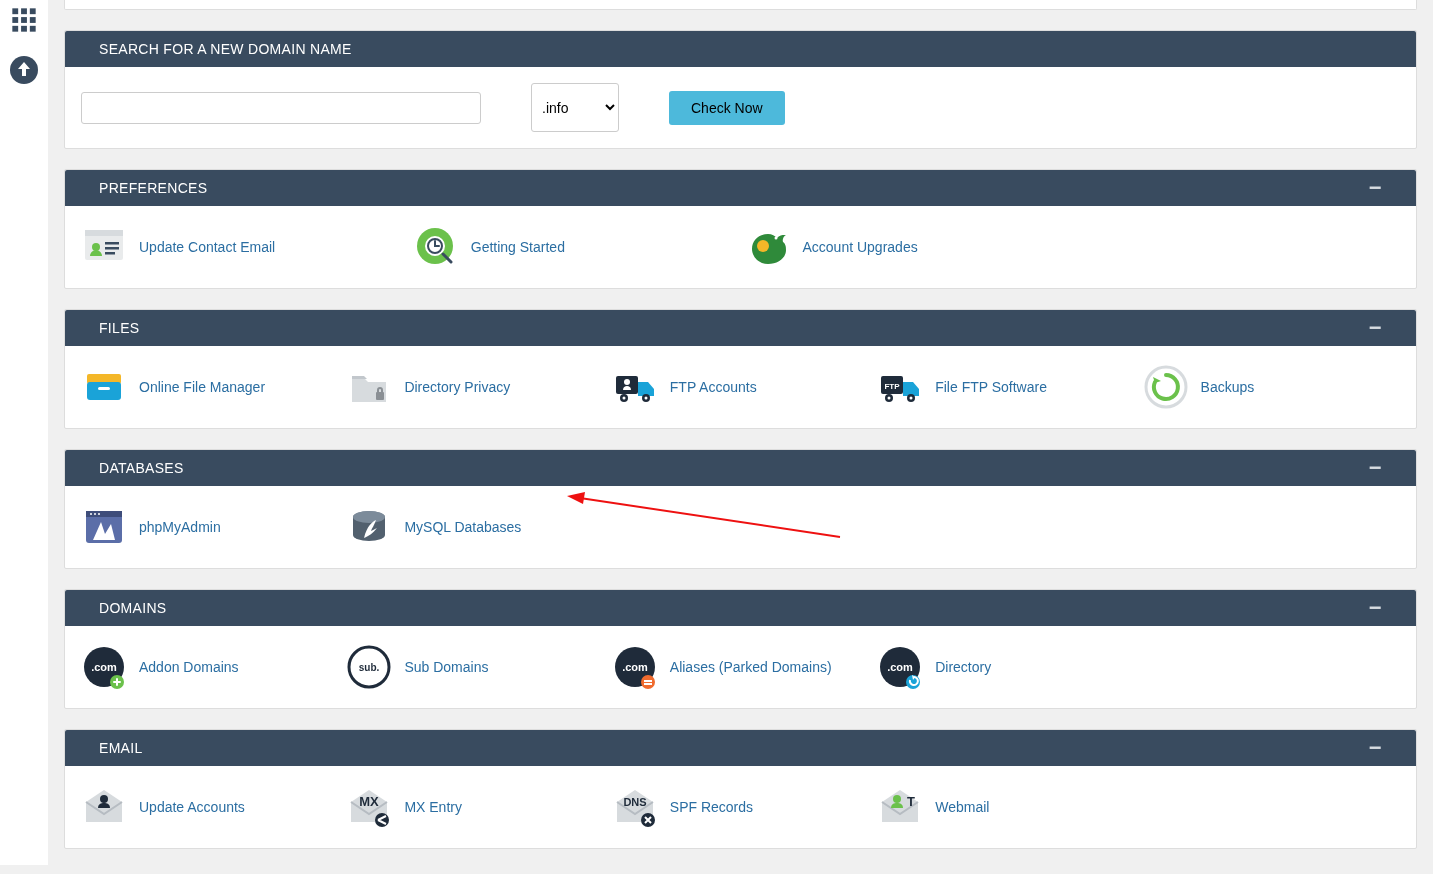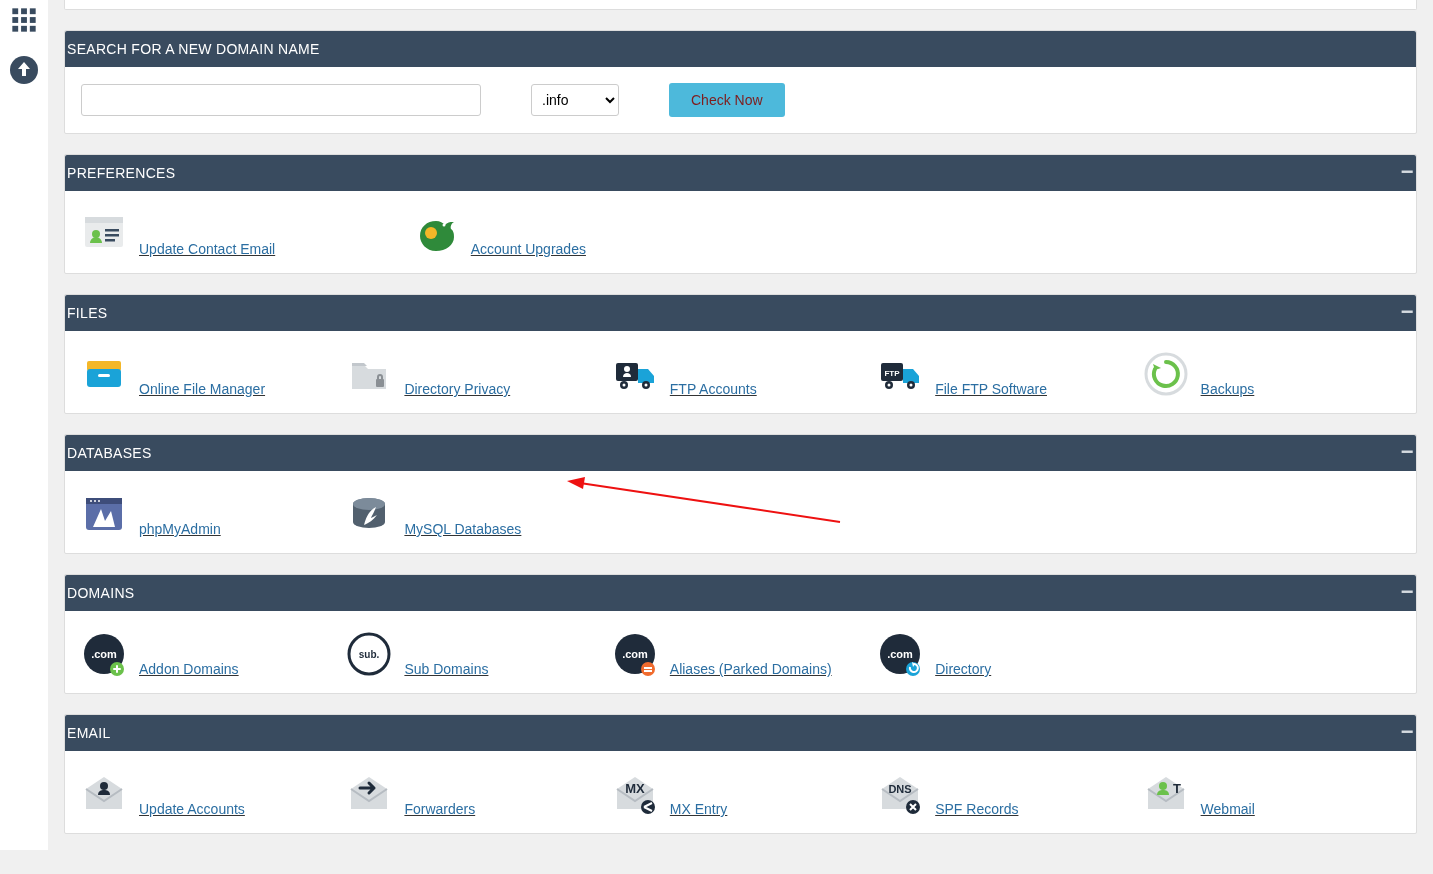--- a/index.html
+++ b/index.html
@@ -40,25 +40,26 @@
   .top-strip {
     height: 10px;
     background: #fff;
     border: 1px solid #ddd;
     border-top: none;
     border-radius: 0 0 2px 2px;
   }
   .box-header {
     background: #394b5f;
     color: #fff;
-    padding: 10px 2px;
+    padding: 10px 34px;
     font-size: 14px;
     letter-spacing: .3px;
     display: flex;
     justify-content: space-between;
+    align-items: center;
     border-radius: 2px 2px 0 0;
   }
   .box-header .collapse {
     font-size: 22px;
     font-weight: 600;
     line-height: 14px;
     color: #d6dbe0;
     cursor: pointer;
   }
   .box-body {
@@ -72,54 +73,53 @@
   .text-input {
     width: 400px;
     height: 32px;
     border: 1px solid #ccc;
     border-radius: 3px;
     padding: 4px 8px;
     font-size: 14px;
   }
   .select {
     width: 88px;
-    height: 32px;
+    height: 49px;
     border: 1px solid #ccc;
     border-radius: 3px;
     background: #fff;
     padding: 2px 6px;
     font-size: 14px;
   }
   .check-btn {
     height: 34px;
     padding: 0 22px;
     background: #4db9db;
     border: none;
-    color: #7f1d1d;
+    color: #000000;
     font-size: 14px;
     border-radius: 3px;
     cursor: pointer;
   }
   .items-grid {
     display: grid;
     grid-template-columns: repeat(5, 1fr);
     gap: 8px 8px;
     padding: 16px;
   }
   .items-grid.cols4 {
     grid-template-columns: repeat(4, 1fr);
   }
   .item {
     display: flex;
-    align-items: flex-end;
+    align-items: center;
     gap: 12px;
     cursor: pointer;
     min-height: 50px;
     padding-right: 4px;
-    text-decoration: underline;
   }
   .item .iconwrap {
     width: 46px; height: 46px;
     display: flex; align-items: center; justify-content: center;
     position: relative;
     flex-shrink: 0;
   }
   .item .label {
     color: #2b6ea2;
     font-size: 14px;
@@ -203,20 +203,32 @@
               <rect x="24" y="18" width="14" height="2.5" fill="#394b5f"></rect>
               <rect x="24" y="23" width="14" height="2.5" fill="#394b5f"></rect>
               <rect x="24" y="28" width="10" height="2.5" fill="#394b5f"></rect>
             </svg>
           </span>
           <span class="label">Update Contact Email</span>
         </div>
         <div class="item">
           <span class="iconwrap">
             <svg width="46" height="46" viewBox="0 0 46 46">
+              <circle cx="22" cy="22" r="18" fill="#6bc14b"></circle>
+              <circle cx="22" cy="22" r="10" fill="#fff"></circle>
+              <circle cx="22" cy="22" r="7" fill="none" stroke="#394b5f" stroke-width="2"></circle>
+              <path d="M22 17 V22 H26" stroke="#394b5f" stroke-width="2" fill="none" stroke-linecap="round"></path>
+              <line x1="30" y1="30" x2="38" y2="38" stroke="#394b5f" stroke-width="3" stroke-linecap="round"></line>
+            </svg>
+          </span>
+          <span class="label">Getting Started</span>
+        </div>
+        <div class="item">
+          <span class="iconwrap">
+            <svg width="46" height="46" viewBox="0 0 46 46">
               <path d="M23 40 c-10 0 -16 -8 -16 -15 c0 -9 7 -15 16 -15 c4 0 7 2 9 4 c3 -4 9 -3 9 -3 c-2 1 -4 4 -3 7 c3 2 3 6 3 8 c0 8 -8 14 -18 14 z" fill="#2f8a3a"></path>
               <circle cx="18" cy="22" r="6" fill="#f4b728"></circle>
               <circle cx="31" cy="14" r="1.5" fill="#fff"></circle>
             </svg>
           </span>
           <span class="label">Account Upgrades</span>
         </div>
       </div>
     </div>
 
@@ -396,30 +408,20 @@
               <path d="M17 24c0-4 3-5 6-5s6 1 6 5z" fill="#1f2b3a"></path>
             </svg>
           </span>
           <span class="label">Update Accounts</span>
         </div>
         <div class="item">
           <span class="iconwrap">
             <svg width="46" height="46" viewBox="0 0 46 46">
               <path d="M5 18 L23 6 L41 18 V38 H5 Z" fill="#d7dbde"></path>
               <path d="M5 18 L23 30 L41 18" fill="none" stroke="#b6bcc2" stroke-width="2"></path>
-              <path d="M14 17 H28 M28 17 l-5 -5 M28 17 l-5 5" stroke="#1f2b3a" stroke-width="3" fill="none" stroke-linecap="round"></path>
-            </svg>
-          </span>
-          <span class="label">Forwarders</span>
-        </div>
-        <div class="item">
-          <span class="iconwrap">
-            <svg width="46" height="46" viewBox="0 0 46 46">
-              <path d="M5 18 L23 6 L41 18 V38 H5 Z" fill="#d7dbde"></path>
-              <path d="M5 18 L23 30 L41 18" fill="none" stroke="#b6bcc2" stroke-width="2"></path>
               <text x="23" y="22" font-size="13" font-weight="800" fill="#1f2b3a" text-anchor="middle">MX</text>
               <circle cx="36" cy="36" r="7" fill="#1f2b3a"></circle>
               <path d="M32 36 l8 -4 M32 36 l8 4" stroke="#fff" stroke-width="2" fill="none"></path>
             </svg>
           </span>
           <span class="label">MX Entry</span>
         </div>
         <div class="item">
           <span class="iconwrap">
             <svg width="46" height="46" viewBox="0 0 46 46">

